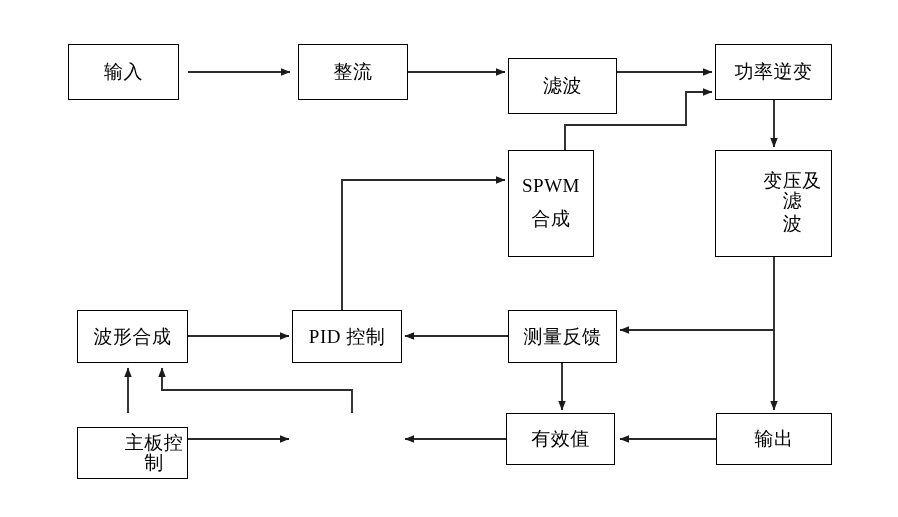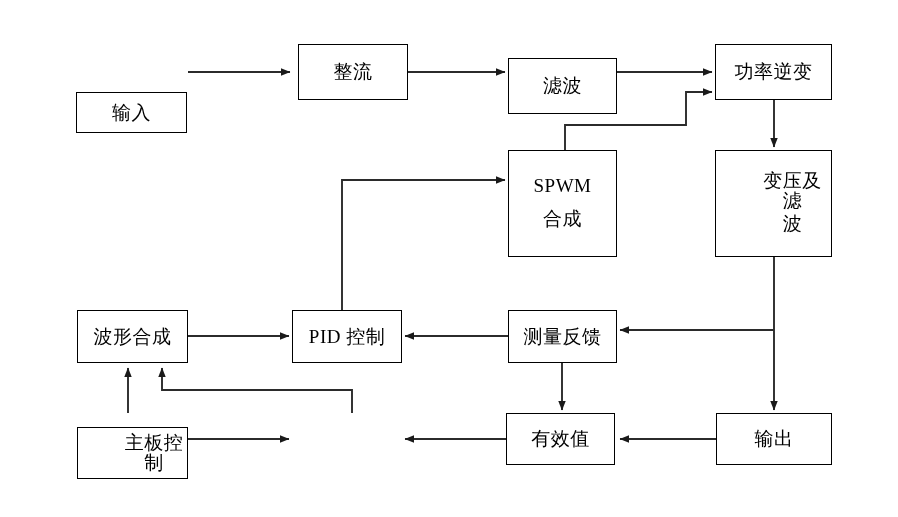--- a/index.html
+++ b/index.html
@@ -76,37 +76,37 @@
       <path d="M508,336 L405,336"></path>
       <path d="M562,363 L562,410"></path>
       <path d="M716,439 L620,439"></path>
       <path d="M508,439 L405,439"></path>
       <path d="M188,439 L289,439"></path>
       <path d="M128,413 L128,368"></path>
       <path d="M352,413 L352,390 L162,390 L162,368"></path>
     </g>
   </svg>
 
-  <div class="node" style="left:76px; top:44px; width:111px; height:41px;margin-top:48px;">
+  <div class="node" style="left:68px; top:44px; width:111px; height:56px;">
     <span class="ln">输入</span>
   </div>
 
   <div class="node" style="left:298px; top:44px; width:110px; height:56px;">
     <span class="ln">整流</span>
   </div>
 
   <div class="node" style="left:508px; top:58px; width:109px; height:56px;">
     <span class="ln">滤波</span>
   </div>
 
   <div class="node" style="left:715px; top:44px; width:117px; height:56px;">
     <span class="ln">功率逆变</span>
   </div>
 
-  <div class="node two-line" style="left:508px; top:150px; width:109px; height:107px;">
+  <div class="node two-line" style="left:508px; top:150px; width:86px; height:107px;">
     <span class="ln">SPWM</span>
     <span class="ln">合成</span>
   </div>
 
   <div class="node two-line" style="left:715px; top:150px; width:117px; height:107px;padding-left:38px;">
     <span class="ln">变压及滤</span>
     <span class="ln">波</span>
   </div>
 
   <div class="node" style="left:77px; top:310px; width:111px; height:53px;">

